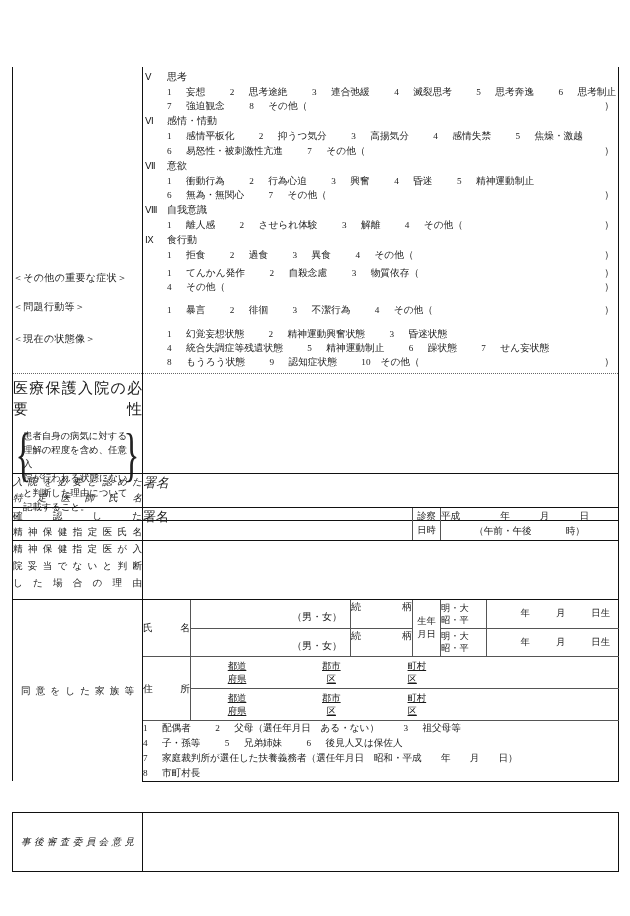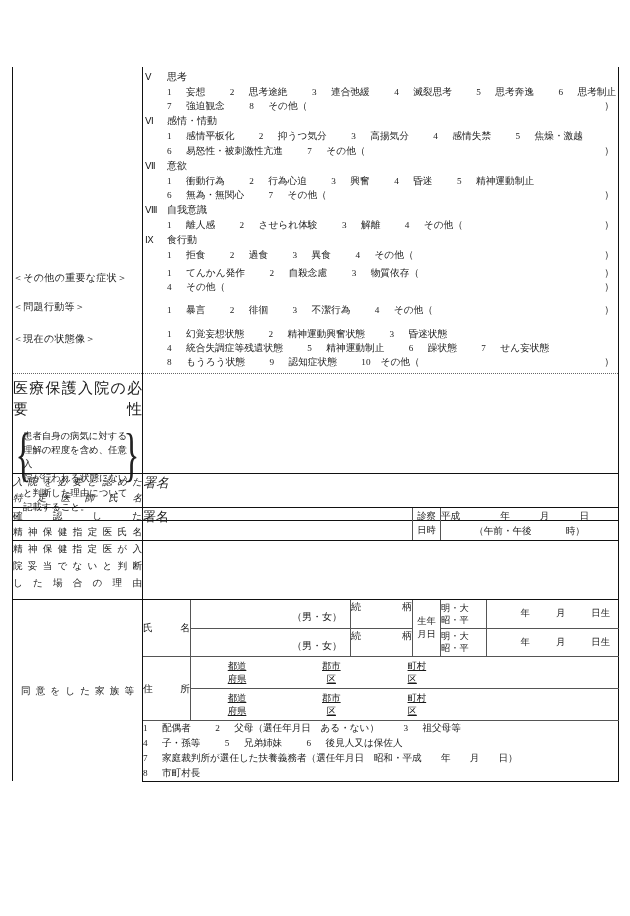--- a/index.html
+++ b/index.html
@@ -472,14 +472,28 @@
           <span class="num">7</span><span class="gap-s"></span><span>家庭裁判所が選任した扶養義務者（選任年月日　昭和・平成　　年　　月　　日）</span>
         </div>
         <div>
           <span class="num">8</span><span class="gap-s"></span><span>市町村長</span>
         </div>
       </td>
     </tr>
   </tbody>
     </table>
 
+  <table class="tbl" id="tbl-review">
+    <colgroup>
+      <col style="width:130px">
+      <col style="width:476px">
+    </colgroup>
+    <tbody>
+        <tr>
+      <td class="bl bt br bb mid" style="height:58px;">
+        <div class="rev-label">事後審査委員会意見</div>
+      </td>
+      <td class="bt br bb"></td>
+    </tr>
+  </tbody>
+    </table>
 
 </div>
 
 </body></html>

